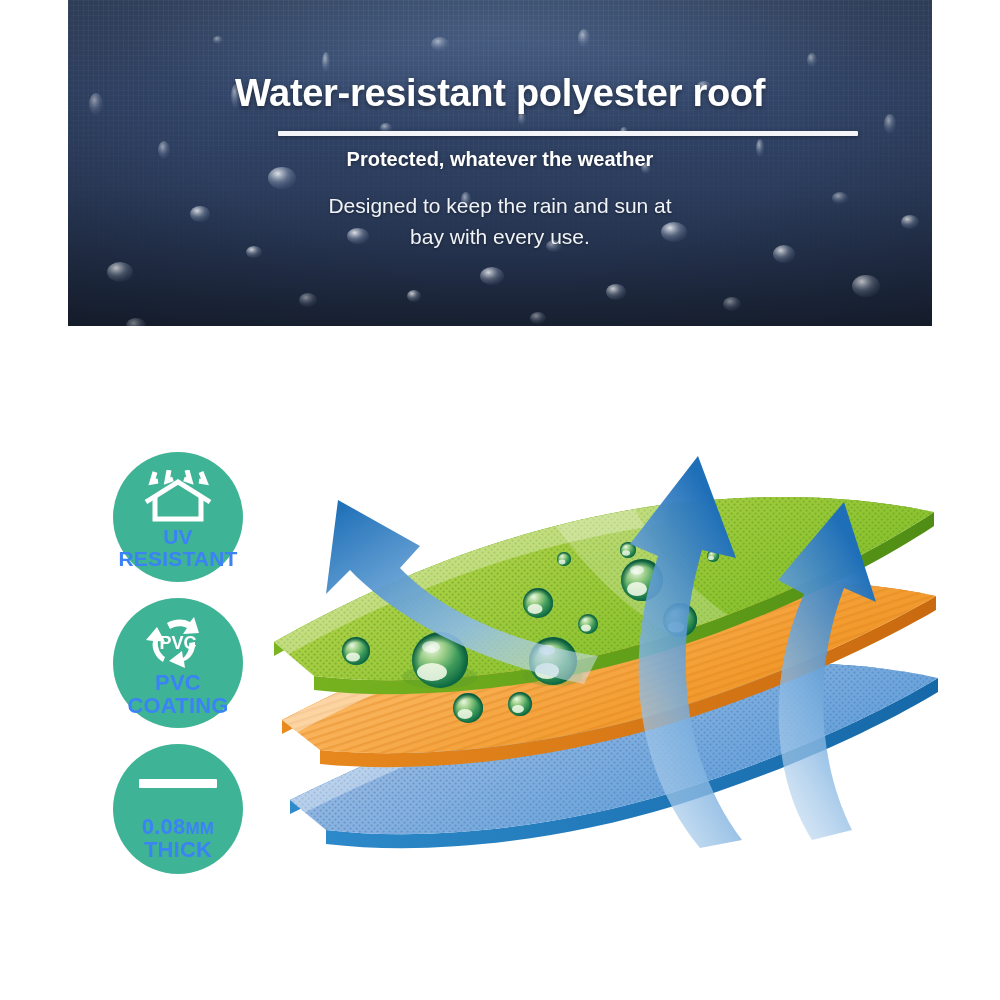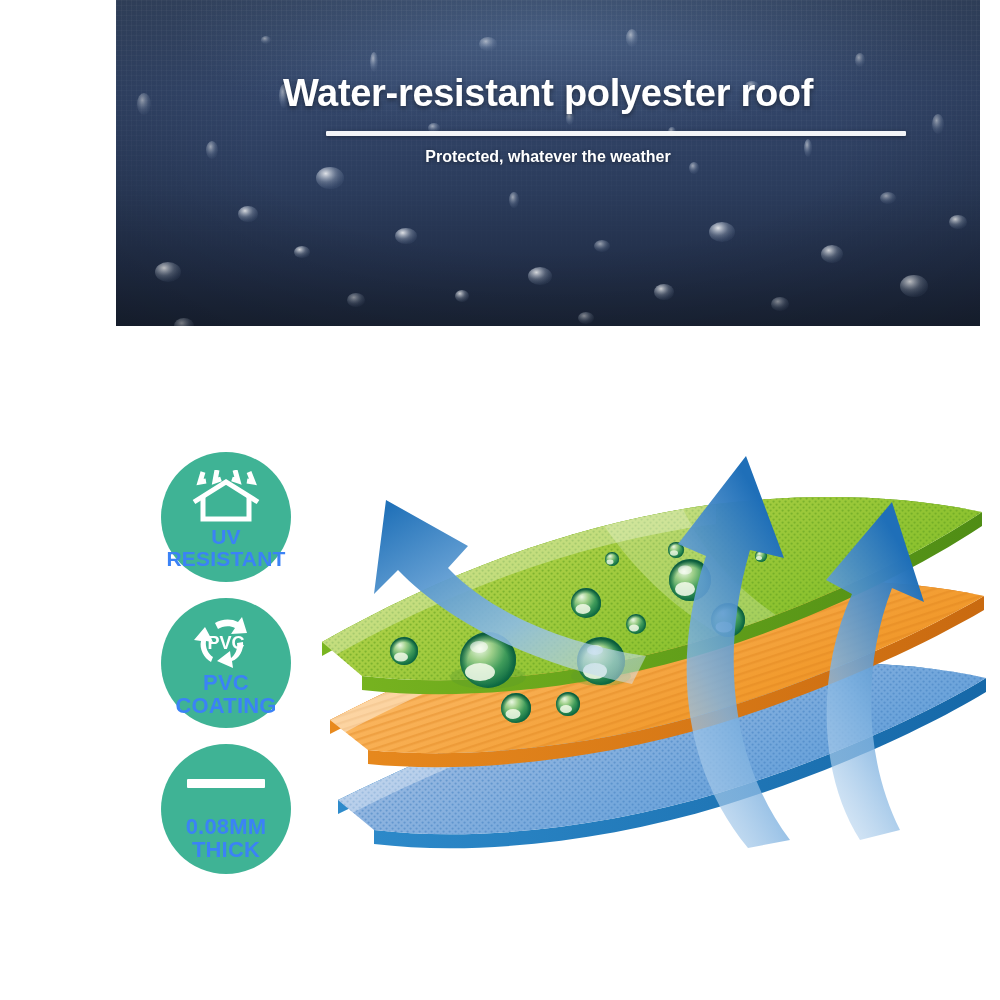--- a/index.html
+++ b/index.html
@@ -1,21 +1,21 @@
 <!DOCTYPE html>
 <html><head>
 <meta charset="utf-8">
 <style>
   html,body{margin:0;padding:0;background:#ffffff;}
   body{
     width:1000px;height:1000px;overflow:hidden;position:relative;
     font-family:"Liberation Sans", sans-serif;
     -webkit-font-smoothing:antialiased;
   }
-  .page{position:absolute;inset:0;background:#fff;margin-left:48px;}
+  .page{position:absolute;inset:0;background:#fff;}
 
   
   .hero{
     position:absolute;left:68px;top:0;width:864px;height:326px;
     overflow:hidden;
     background:
       radial-gradient(ellipse 70% 55% at 50% 8%, rgba(92,120,160,.40) 0%, rgba(92,120,160,0) 62%),
       linear-gradient(180deg,#3a4d6d 0%,#33466a 28%,#2b3c5c 58%,#222f49 82%,#1b2538 100%);
   }
   
@@ -40,21 +40,21 @@
     font-size:38px;font-weight:bold;letter-spacing:-0.3px;
     text-shadow:0 2px 5px rgba(0,0,0,.45);
   }
   .hero-rule{
     position:absolute;left:210px;top:131px;width:580px;height:5px;
     background:#f2f4f7;border-radius:1px;
     box-shadow:0 1px 4px rgba(0,0,0,.35);
   }
   .hero-sub{
     position:absolute;left:0;right:0;top:148px;
-    font-size:16px;font-weight:bold;
+    font-size:20px;font-weight:bold;
     text-shadow:0 1px 4px rgba(0,0,0,.4);
     text-align:center;
   }
   .hero-body{
     position:absolute;left:0;right:0;top:190px;
     font-size:21px;font-weight:normal;line-height:31px;color:#f0f3f7;
     text-shadow:0 1px 3px rgba(0,0,0,.4);
   }
 
   
@@ -68,21 +68,21 @@
   .badge-text{
     position:absolute;left:-12px;width:154px;text-align:center;color:#3b82f6;
     font-weight:bold;line-height:1.04;letter-spacing:.2px;
   }
   .badge-1 .badge-icon{top:18px;}
   .badge-1 .badge-text{top:74px;font-size:21px;}
   .badge-2 .badge-icon{top:16px;}
   .badge-2 .badge-text{top:74px;font-size:22px;}
   .badge-3 .badge-icon{top:34px;}
   .badge-3 .badge-text{top:72px;font-size:22px;}
-  .mm{font-size:22px;text-align:right;}
+  .mm{font-size:17px;text-align:right;}
 
   
   .illo{position:absolute;left:268px;top:428px;width:672px;height:460px;}
   .illo svg{display:block;width:672px;height:460px;}
 </style>
 </head>
 <body>
 
 <div class="page">
 
@@ -139,20 +139,24 @@
         <ellipse cx="556" cy="132" rx="4" ry="5" fill="url(#dg2)"></ellipse>
       </g>
     </svg>
 
     <div class="hero-vig"></div>
 
     <div class="hero-inner">
       <div class="hero-title">Water-resistant polyester roof</div>
       <div class="hero-rule"></div>
       <div class="hero-sub">Protected, whatever the weather</div>
+      <div class="hero-body">
+        <div>Designed to keep the rain and sun at</div>
+        <div>bay with every use.</div>
+      </div>
     </div>
   </div>
 
   <div class="badges">
 
     <div class="badge badge-1">
       <div class="badge-circle"></div>
       <div class="badge-icon">
         <svg width="72" height="52" viewBox="0 0 72 52">
           <g fill="none" stroke="#ffffff" stroke-width="5" stroke-linecap="butt">

